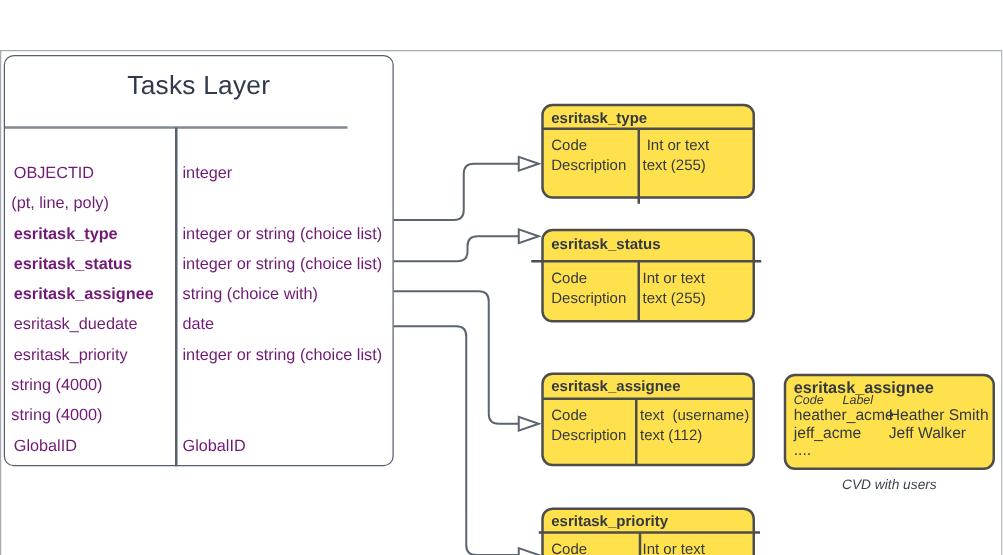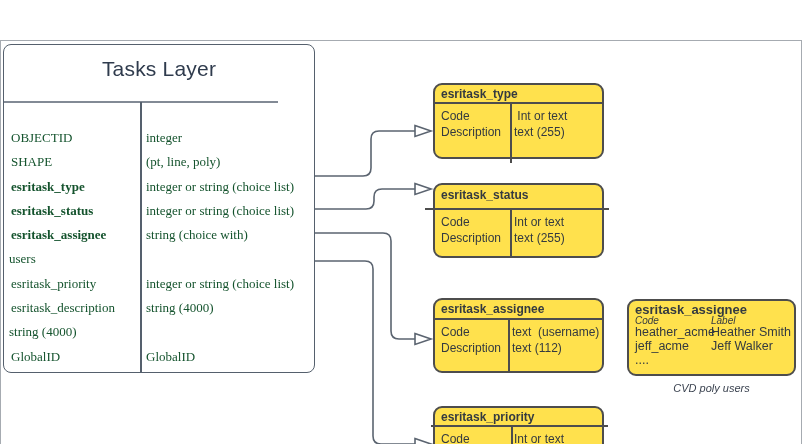--- a/index.html
+++ b/index.html
@@ -13,21 +13,21 @@
     position:absolute;left:2px;top:3px;width:312px;height:329px;
     box-sizing:border-box;border:1.6px solid #55606d;border-radius:8px;background:#fff;
   }
   .tasks-title{
     position:absolute;left:2px;top:16px;width:312px;text-align:center;
     font-size:21px;color:#2f3b4d;letter-spacing:.2px;
   }
   .title-divider{position:absolute;left:3px;top:60px;width:274px;height:2px;background:#828a95;}
   .col-divider{position:absolute;left:139px;top:61px;width:1.6px;height:271px;background:#55606d;}
   .field-rows{position:absolute;left:0;top:85px;width:312px;}
-  .trow{display:flex;height:24.3px;line-height:24.3px;font-size:13px;color:#14532d;font-family:Liberation Serif, serif;}
+  .trow{display:flex;height:24.3px;line-height:24.3px;font-size:13px;color:#701a75;}
   .fname{width:137px;padding-left:10px;box-sizing:border-box;white-space:nowrap;}
   .ftype{padding-left:8px;white-space:nowrap;}
   .bold{font-weight:bold;}
   
   .cbox{
     position:absolute;box-sizing:border-box;background:#ffe14d;
     border:2px solid #4d4d4d;border-radius:9px;
   }
   .ctitle{position:absolute;font-size:12px;font-weight:bold;color:#343a40;white-space:nowrap;}
   .hline{position:absolute;height:1.6px;background:#4d4d4d;}
@@ -51,44 +51,43 @@
   <div class="tasks-title">Tasks Layer</div>
   <div class="title-divider"></div>
   <div class="col-divider"></div>
 
   <div class="field-rows">
     <div class="trow">
       <span class="fname">OBJECTID</span>
       <span class="ftype">integer</span>
     </div>
     <div class="trow">
-      <span class="fname">SHAPE</span>
       <span class="ftype">(pt, line, poly)</span>
     </div>
     <div class="trow">
       <span class="fname bold">esritask_type</span>
       <span class="ftype">integer or string (choice list)</span>
     </div>
     <div class="trow">
       <span class="fname bold">esritask_status</span>
       <span class="ftype">integer or string (choice list)</span>
     </div>
     <div class="trow">
       <span class="fname bold">esritask_assignee</span>
       <span class="ftype">string (choice with)</span>
     </div>
     <div class="trow">
-      <span class="ftype">users</span>
+      <span class="fname">esritask_duedate</span>
+      <span class="ftype">date</span>
     </div>
     <div class="trow">
       <span class="fname">esritask_priority</span>
       <span class="ftype">integer or string (choice list)</span>
     </div>
     <div class="trow">
-      <span class="fname">esritask_description</span>
       <span class="ftype">string (4000)</span>
     </div>
     <div class="trow">
       <span class="ftype">string (4000)</span>
     </div>
     <div class="trow">
       <span class="fname">GlobalID</span>
       <span class="ftype">GlobalID</span>
     </div>
   </div>
@@ -125,27 +124,27 @@
   <div class="hline" style="left:430px;top:384px;width:177px;"></div>
   <div class="vline" style="left:510px;top:385px;height:52px;"></div>
   <div class="ccol" style="left:440px;top:390px;">Code
 Description</div>
   <div class="ccol" style="left:513px;top:390px;">Int or text
 text (255)</div>
 
   <div class="cbox" style="left:626px;top:258px;width:169px;height:77px;"></div>
   <div class="cvd-title" style="left:634px;top:261px;">esritask_assignee</div>
   <div class="cvd-colhead" style="left:634px;top:274px;">Code</div>
-  <div class="cvd-colhead" style="left:710px;top:274px;">Label</div>
+  <div class="cvd-colhead" style="left:673px;top:274px;">Label</div>
   <div class="cvd-col" style="left:710px;top:284px;">Heather Smith
 Jeff Walker</div>
   <div class="cvd-col" style="left:634px;top:284px;">heather_acme
 jeff_acme
 ....</div>
-  <div class="cvd-caption">CVD poly users</div>
+  <div class="cvd-caption">CVD with users</div>
 
   <svg class="wires" width="802" height="444" viewBox="0 0 802 444">
     <g fill="none" stroke="#5b6470" stroke-width="1.6">
       <path d="M314,135 H362 Q370,135 370,127 V98 Q370,90 378,90 H414"></path>
       <path d="M314,168 H365 Q373,168 373,160 V156 Q373,148 381,148 H414"></path>
       <path d="M314,192 H382 Q390,192 390,200 V290 Q390,298 398,298 H414"></path>
       <path d="M314,220 H364 Q372,220 372,228 V395 Q372,403 380,403 H414"></path>
     </g>
     <g fill="#ffffff" stroke="#5b6470" stroke-width="1.6" stroke-linejoin="miter">
       <polygon points="414,84.5 430,90 414,95.5"></polygon>

